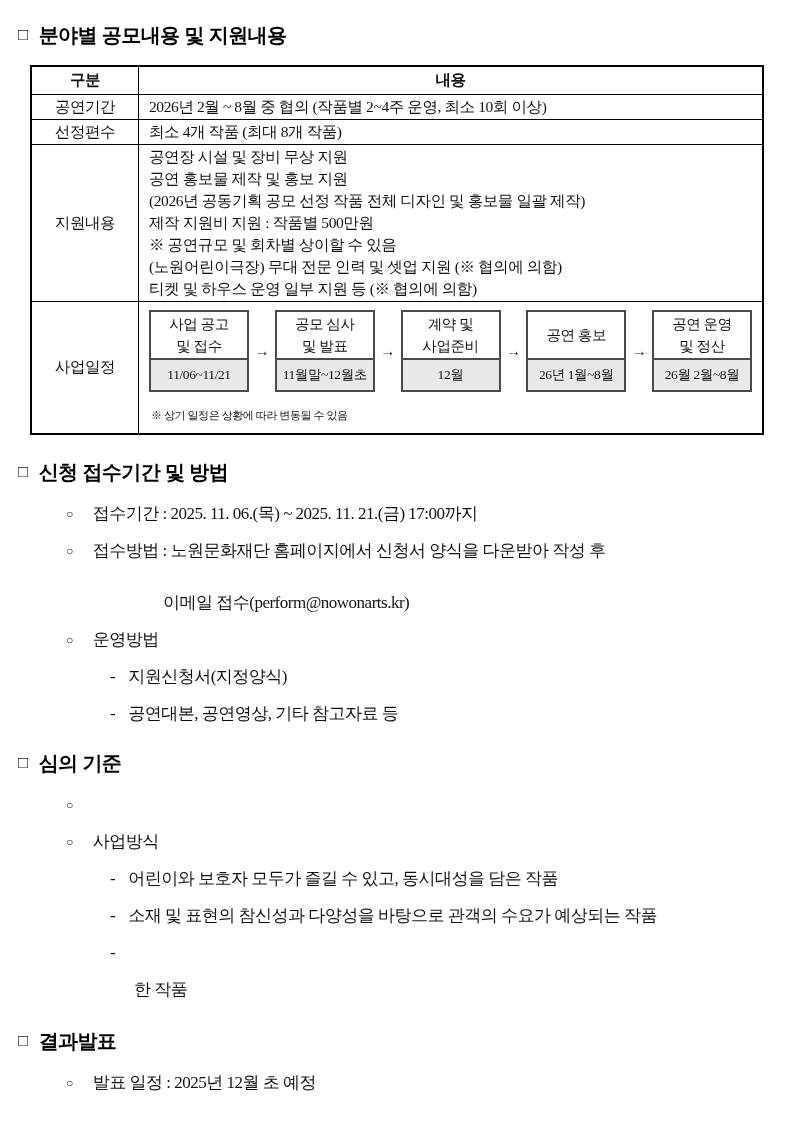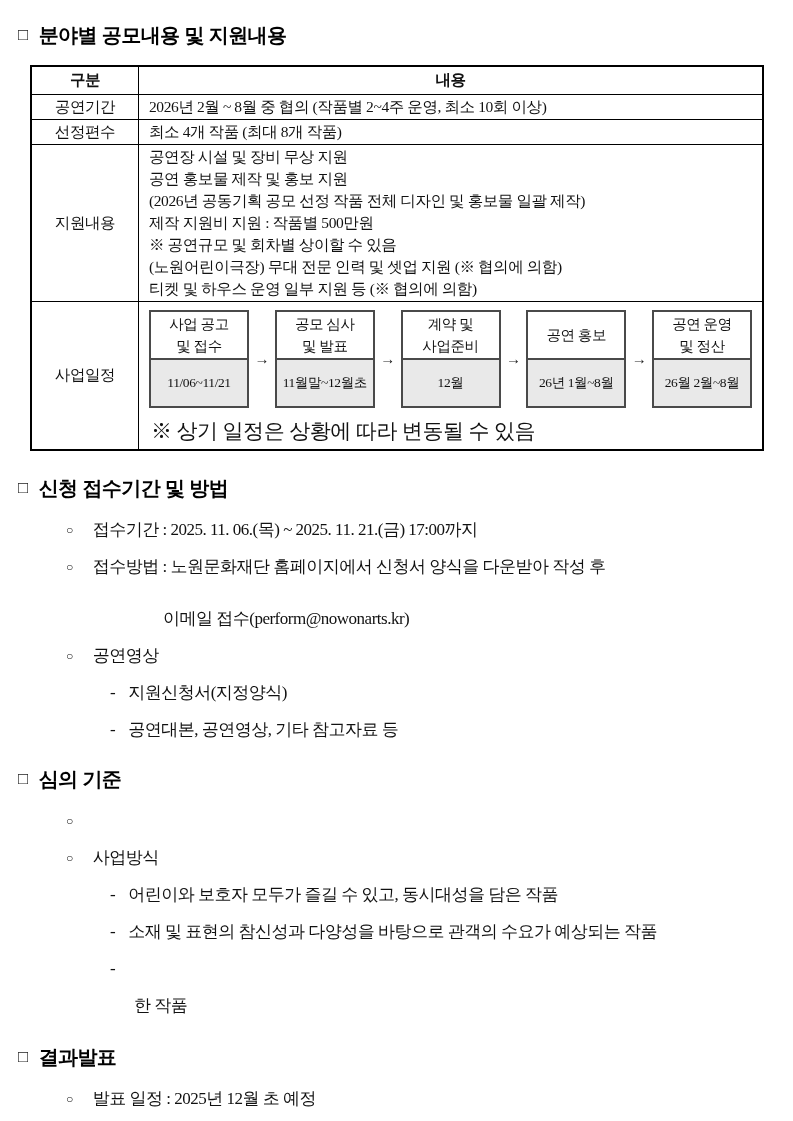--- a/index.html
+++ b/index.html
@@ -34,24 +34,24 @@
 
   
   .flow { display:flex; align-items:center; margin:7px 0 2px 0;border-radius:13px; }
   .step { border:2px solid #4a4a4a; text-align:center; min-width:96px; background:#fff; }
   .step-label {
     height:46px; display:flex; flex-direction:column; justify-content:center;
     font-size:14.5px; line-height:22px; padding:0 5px; white-space:nowrap;
   }
   .step-date {
     border-top:2px solid #4a4a4a; background:#e9e9e9;
-    font-size:13.5px; line-height:22px; padding:12px 3px; white-space:nowrap;
+    font-size:13.5px; line-height:22px; padding:4px 3px; white-space:nowrap;
   }
   .arrow { flex:1; text-align:center; font-size:15px; color:#222; min-width:18px; }
-  .flow-note { font-size:21px; margin:12px 0 6px 2px; line-height:22px; }
+  .flow-note { font-size:11px; margin:12px 0 6px 2px; line-height:22px; }
 
   
   .item { display:flex; margin:13px 0; font-size:17px; line-height:24px; letter-spacing:-0.5px; }
   .item .b-circle { margin-left:48px; margin-right:20px; font-size:12px; line-height:24px; }
   .item .b-dash  { margin-right:13px; }
   .item.dash { padding-left:92px; }
   .item.cont-email { padding-left:145px;margin-top:28px; }
   .item.cont-text  { padding-left:116px;align-items:center; }
   .sec { margin-top:24px; }
   .sec4 { margin-top:26px; }
@@ -160,21 +160,21 @@
     </div>
     <div class="item">
       <span class="b-circle">○</span>
       <span class="txt">접수방법 : 노원문화재단 홈페이지에서 신청서 양식을 다운받아 작성 후</span>
     </div>
     <div class="item cont-email">
       <span class="txt">이메일 접수(perform@nowonarts.kr)</span>
     </div>
     <div class="item">
       <span class="b-circle">○</span>
-      <span class="txt">공연영상</span>
+      <span class="txt">운영방법</span>
     </div>
     <div class="item dash">
       <span class="b-dash">-</span>
       <span class="txt">지원신청서(지정양식)</span>
     </div>
     <div class="item dash">
       <span class="b-dash">-</span>
       <span class="txt">공연대본, 공연영상, 기타 참고자료 등</span>
     </div>
   </div>

